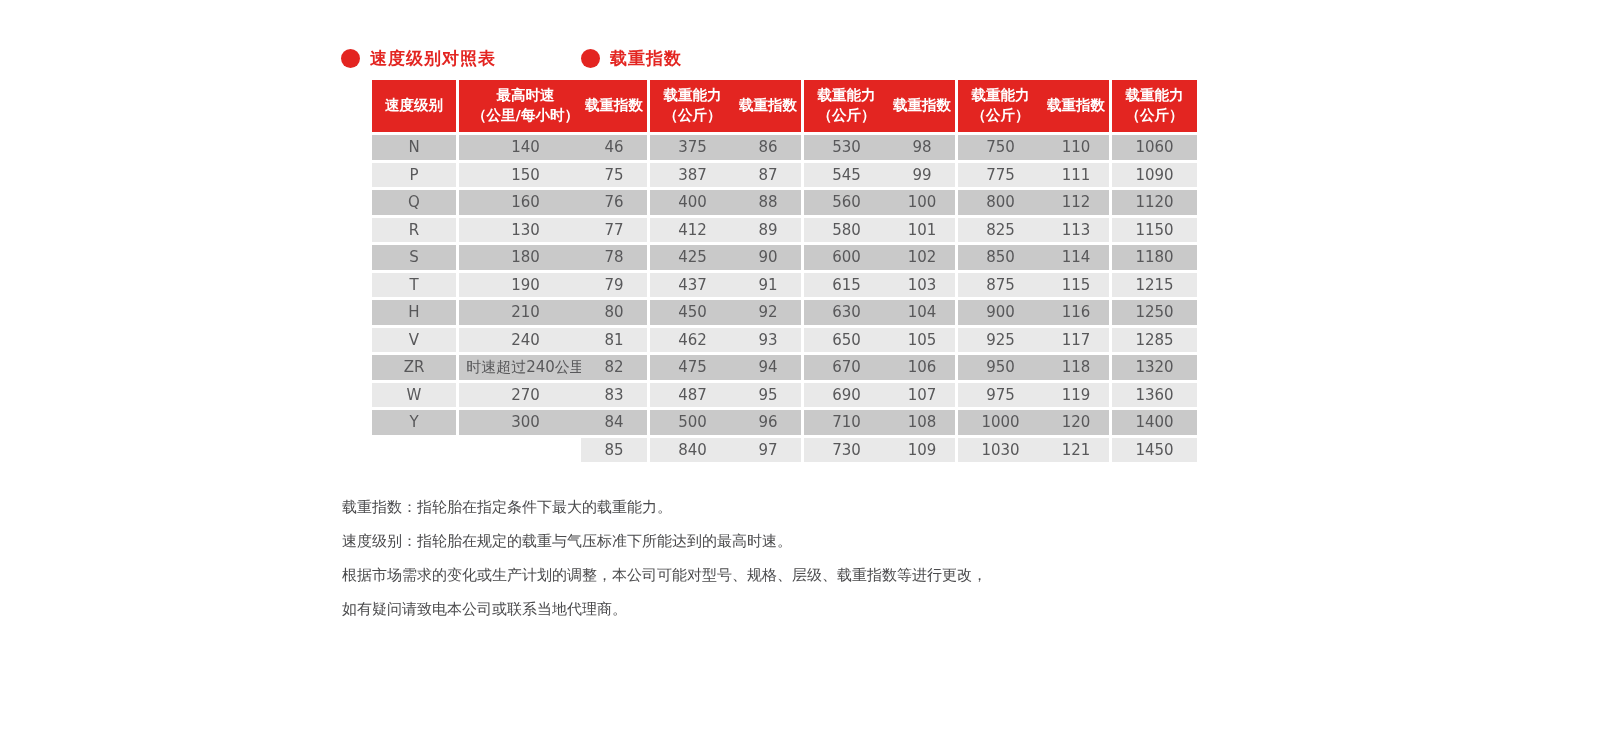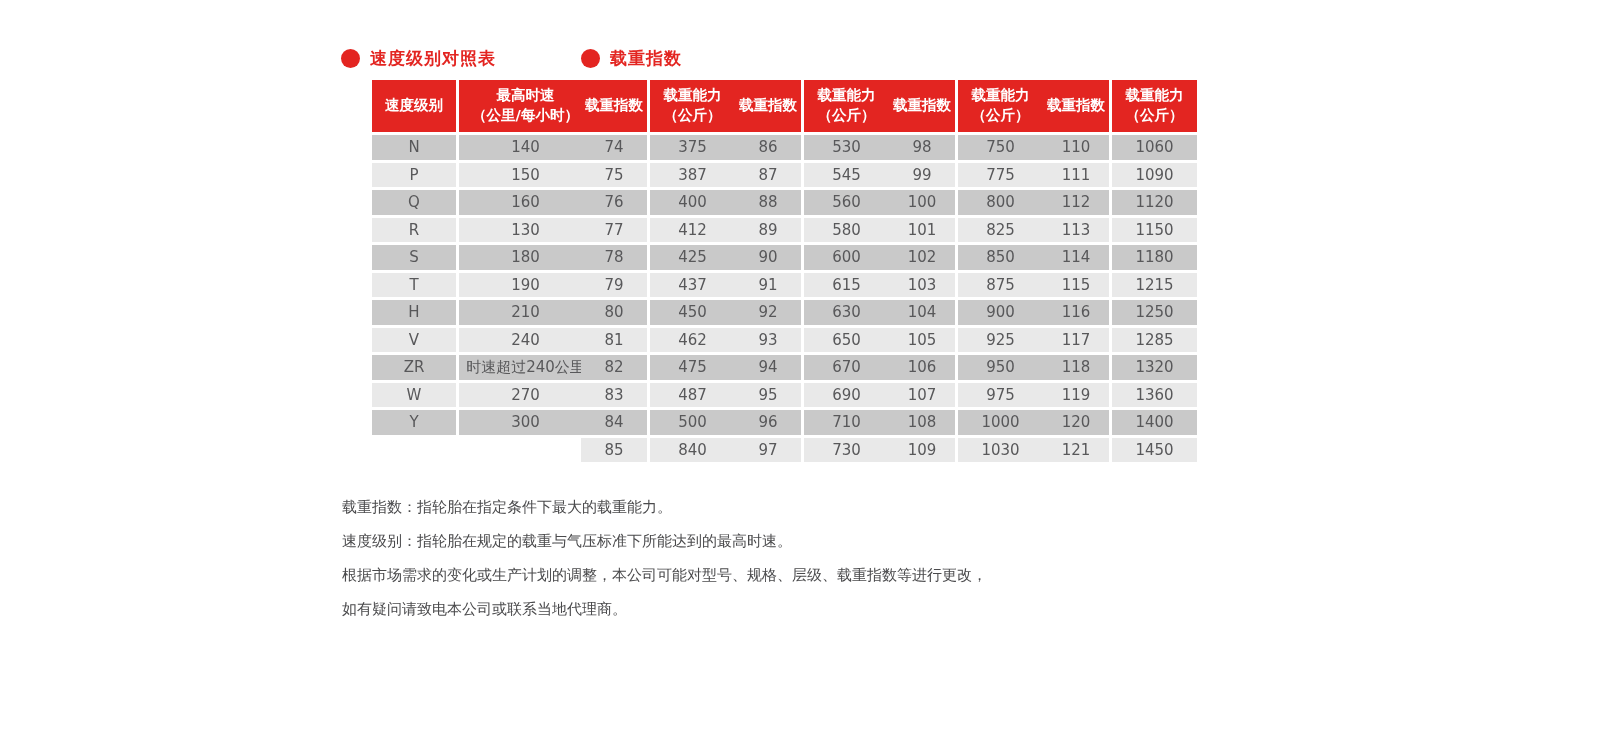--- a/index.html
+++ b/index.html
@@ -135,21 +135,21 @@
         <tr>
           <th>载重指数</th>
           <th>
             <span>载重能力</span><br>
             <span>（公斤）</span>
           </th>
         </tr>
       </thead>
       <tbody>
           <tr>
-            <td>74</td>
+            <td>46</td>
             <td>375</td>
           </tr>
           <tr>
             <td>75</td>
             <td>387</td>
           </tr>
           <tr>
             <td>76</td>
             <td>400</td>
           </tr>

